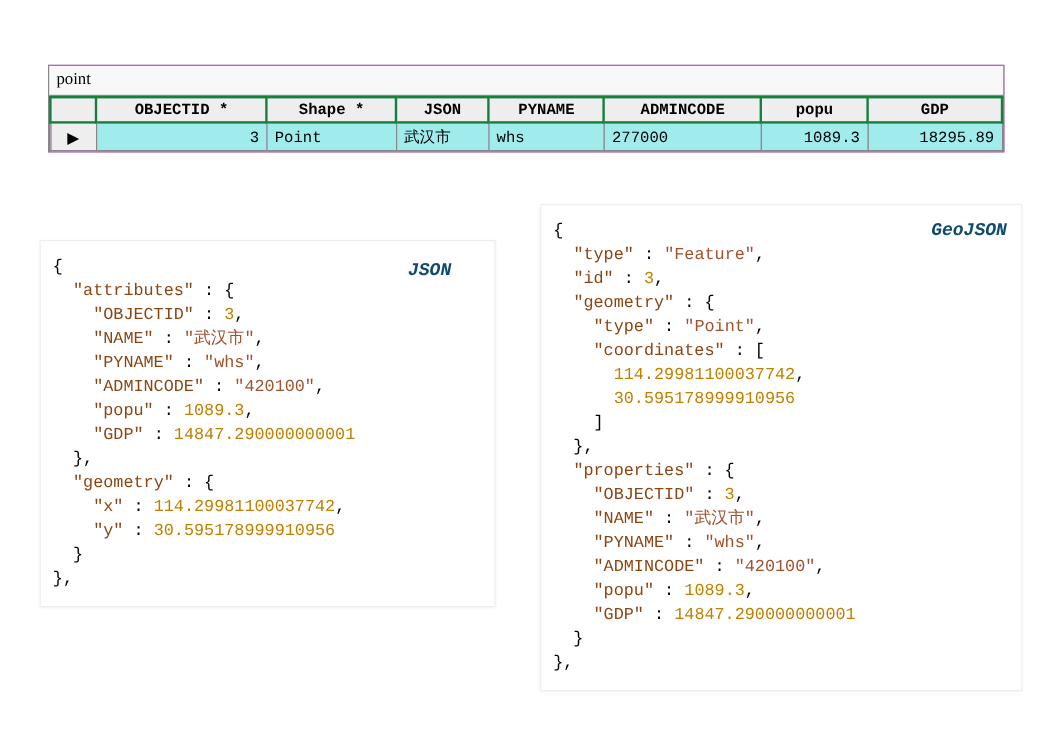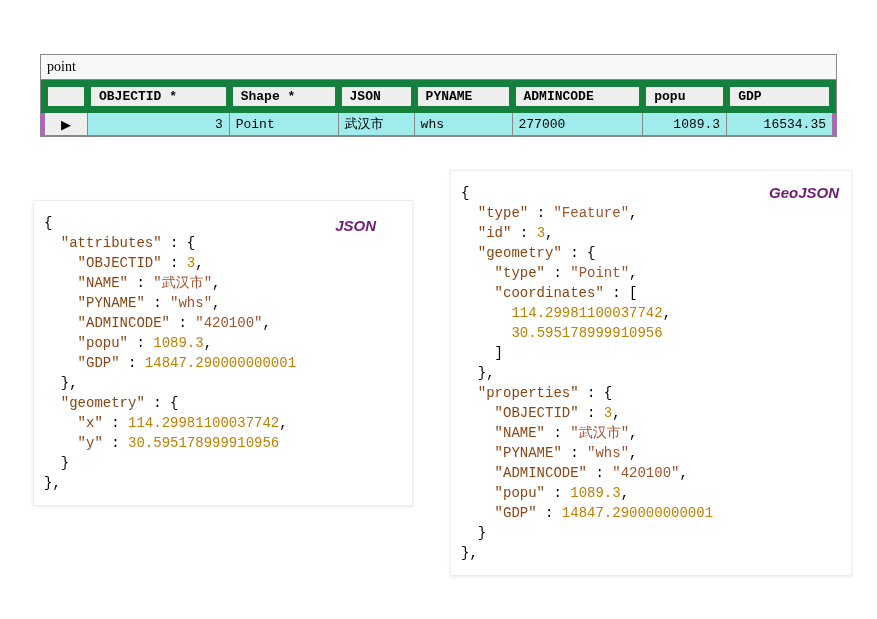--- a/index.html
+++ b/index.html
@@ -26,25 +26,25 @@
       border-bottom: 1px solid #888;
       background: #f8f8f8;
     }
     table {
       width: 100%;
       border-collapse: collapse;
       font-family: "Courier New", monospace;
       font-size: 13px;
     }
     th {
-      border: 7px solid #15803d;
+      border: 2px solid #15803d;
       padding: 2px 8px;
       background: #eee;
       font-weight: bold;
-      text-align: left;
+      text-align: center;
       white-space: nowrap;
     }
     th.corner {
       width: 20px;
       background: #eee;
     }
     td {
       border: 1px solid #888;
       padding: 2px 6px;
       background: #a0ecec;
@@ -74,24 +74,24 @@
       left: 33px;
       width: 358px;
     }
     .box-right {
       top: 170px;
       left: 450px;
       width: 380px;
     }
     .label {
       position: absolute;
-      font-family: Liberation Sans, sans-serif;
+      font-family: Liberation Mono, monospace;
       font-style: italic;
       font-weight: bold;
-      color: #701a75;
+      color: #0c4a6e;
       font-size: 15px;
     }
     .label-left { top: 15px; right: 36px; }
     .label-right { top: 12px; right: 12px; }
     .p { color: #000; }
     .k { color: #8b4513; }
     .n { color: #c08000; }
     .s { color: #a0522d; }
   </style>
 </head>
@@ -114,21 +114,21 @@
     </thead>
     <tbody>
       <tr>
         <td class="row-marker">▶</td>
         <td class="num">3</td>
         <td class="txt">Point</td>
         <td class="txt">武汉市</td>
         <td class="txt">whs</td>
         <td class="txt">277000</td>
         <td class="num">1089.3</td>
-        <td class="num">16534.35</td>
+        <td class="num">18295.89</td>
       </tr>
     </tbody>
   </table>
 </div>
 
 <div class="code-box box-left"><span class="label label-left">JSON</span><span class="p">{
   </span><span class="k">"attributes"</span><span class="p"> : {
     </span><span class="k">"OBJECTID"</span><span class="p"> : </span><span class="n">3</span><span class="p">,
     </span><span class="k">"NAME"</span><span class="p"> : </span><span class="s">"武汉市"</span><span class="p">,
     </span><span class="k">"PYNAME"</span><span class="p"> : </span><span class="s">"whs"</span><span class="p">,

